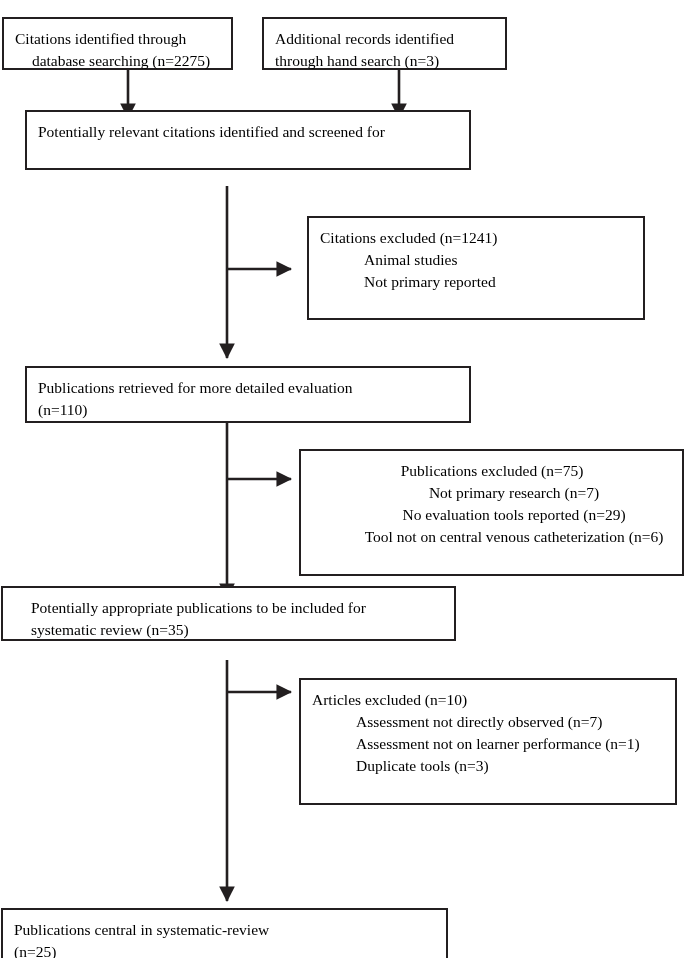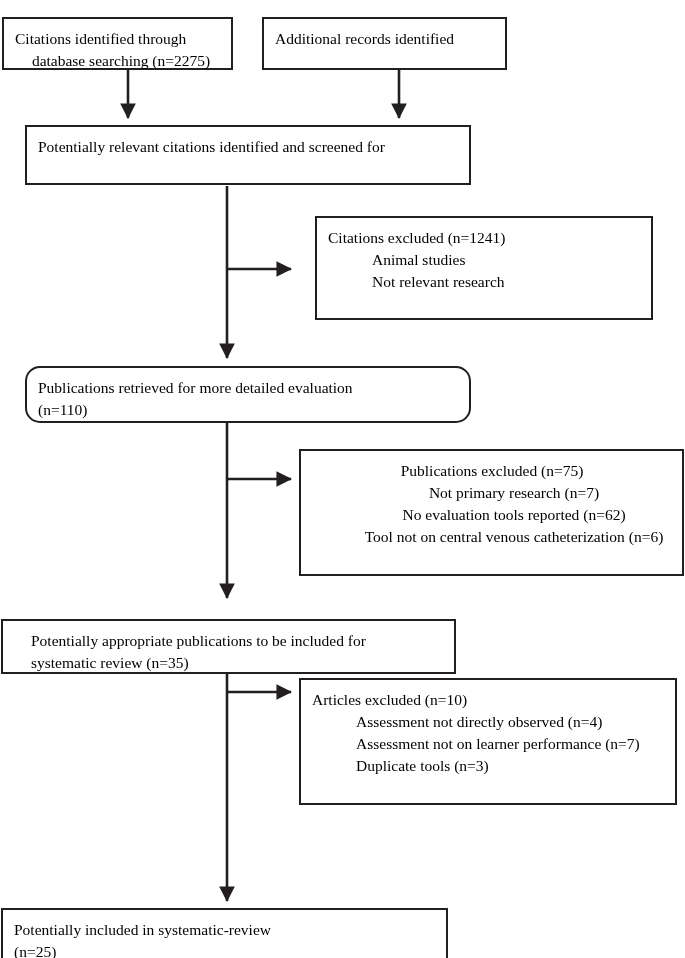--- a/index.html
+++ b/index.html
@@ -41,25 +41,25 @@
     position: absolute;
     left: 0;
     top: 0;
     width: 685px;
     height: 958px;
     pointer-events: none;
   }
   
   #box-db-search      { left: 2px;   top: 3px;   width: 231px; height: 53px; }
   #box-hand-search    { left: 262px; top: 3px;   width: 245px; height: 53px; }
-  #box-screened       { left: 25px;  top: 111px; width: 446px; height: 60px; }
-  #box-excl-citations { left: 315px; top: 202px; width: 338px; height: 104px; }
-  #box-retrieved      { left: 25px;  top: 352px; width: 446px; height: 57px; border-radius: 15px; }
+  #box-screened       { left: 25px;  top: 96px; width: 446px; height: 60px; }
+  #box-excl-citations { left: 307px; top: 202px; width: 338px; height: 104px; }
+  #box-retrieved      { left: 25px;  top: 352px; width: 446px; height: 57px; }
   #box-excl-pubs      { left: 299px; top: 435px; width: 385px; height: 127px; text-align: center; }
-  #box-appropriate    { left: 1px;   top: 605px; width: 455px; height: 55px; padding-left: 28px; }
+  #box-appropriate    { left: 1px;   top: 572px; width: 455px; height: 55px; padding-left: 28px; }
   #box-excl-articles  { left: 299px; top: 664px; width: 378px; height: 127px; }
   #box-included       { left: 1px;   top: 894px; width: 447px; height: 62px; }
 </style>
 </head>
 <body>
 
 <div id="diagram-root">
 
   <svg class="connector-svg" viewBox="0 0 685 958" xmlns="http://www.w3.org/2000/svg">
     <defs>
@@ -101,54 +101,55 @@
     </g>
   </svg>
 
   <div class="node-box" id="box-db-search">
     <span class="box-line">Citations identified through</span>
     <span class="box-line indent-src"> database searching (n=2275)</span>
   </div>
 
   <div class="node-box" id="box-hand-search">
     <span class="box-line">Additional records identified</span>
+    <span class="box-line">through hand search (n=3)</span>
   </div>
 
   <div class="node-box" id="box-screened">
     <span class="box-line">Potentially relevant citations identified and screened for</span>
   </div>
 
   <div class="node-box" id="box-excl-citations">
     <span class="box-line">Citations excluded (n=1241)</span>
     <span class="box-line indent-1">Animal studies</span>
-    <span class="box-line indent-1">Not relevant research</span>
+    <span class="box-line indent-1">Not primary reported</span>
   </div>
 
   <div class="node-box" id="box-retrieved">
     <span class="box-line">Publications retrieved for more detailed evaluation</span>
     <span class="box-line">(n=110)</span>
   </div>
 
   <div class="node-box" id="box-excl-pubs">
     <span class="box-line">Publications excluded (n=75)</span>
     <span class="box-line indent-1">Not primary research (n=7)</span>
-    <span class="box-line indent-1">No evaluation tools reported (n=62)</span>
+    <span class="box-line indent-1">No evaluation tools reported (n=29)</span>
     <span class="box-line indent-1">Tool not on central venous catheterization (n=6)</span>
   </div>
 
   <div class="node-box" id="box-appropriate">
     <span class="box-line">Potentially appropriate publications to be included for</span>
     <span class="box-line">systematic review (n=35)</span>
   </div>
 
   <div class="node-box" id="box-excl-articles">
     <span class="box-line">Articles excluded (n=10)</span>
-    <span class="box-line indent-1">Assessment not directly observed (n=4)</span>
-    <span class="box-line indent-1">Assessment not on learner performance (n=7)</span>
+    <span class="box-line indent-1">Assessment not directly observed (n=7)</span>
+    <span class="box-line indent-1">Assessment not on learner performance (n=1)</span>
     <span class="box-line indent-1">Duplicate tools (n=3)</span>
   </div>
 
   <div class="node-box" id="box-included">
-    <span class="box-line">Potentially included in systematic-review</span>
+    <span class="box-line">Publications central in systematic-review</span>
     <span class="box-line">(n=25)</span>
   </div>
 
 </div>
 
 </body></html>

